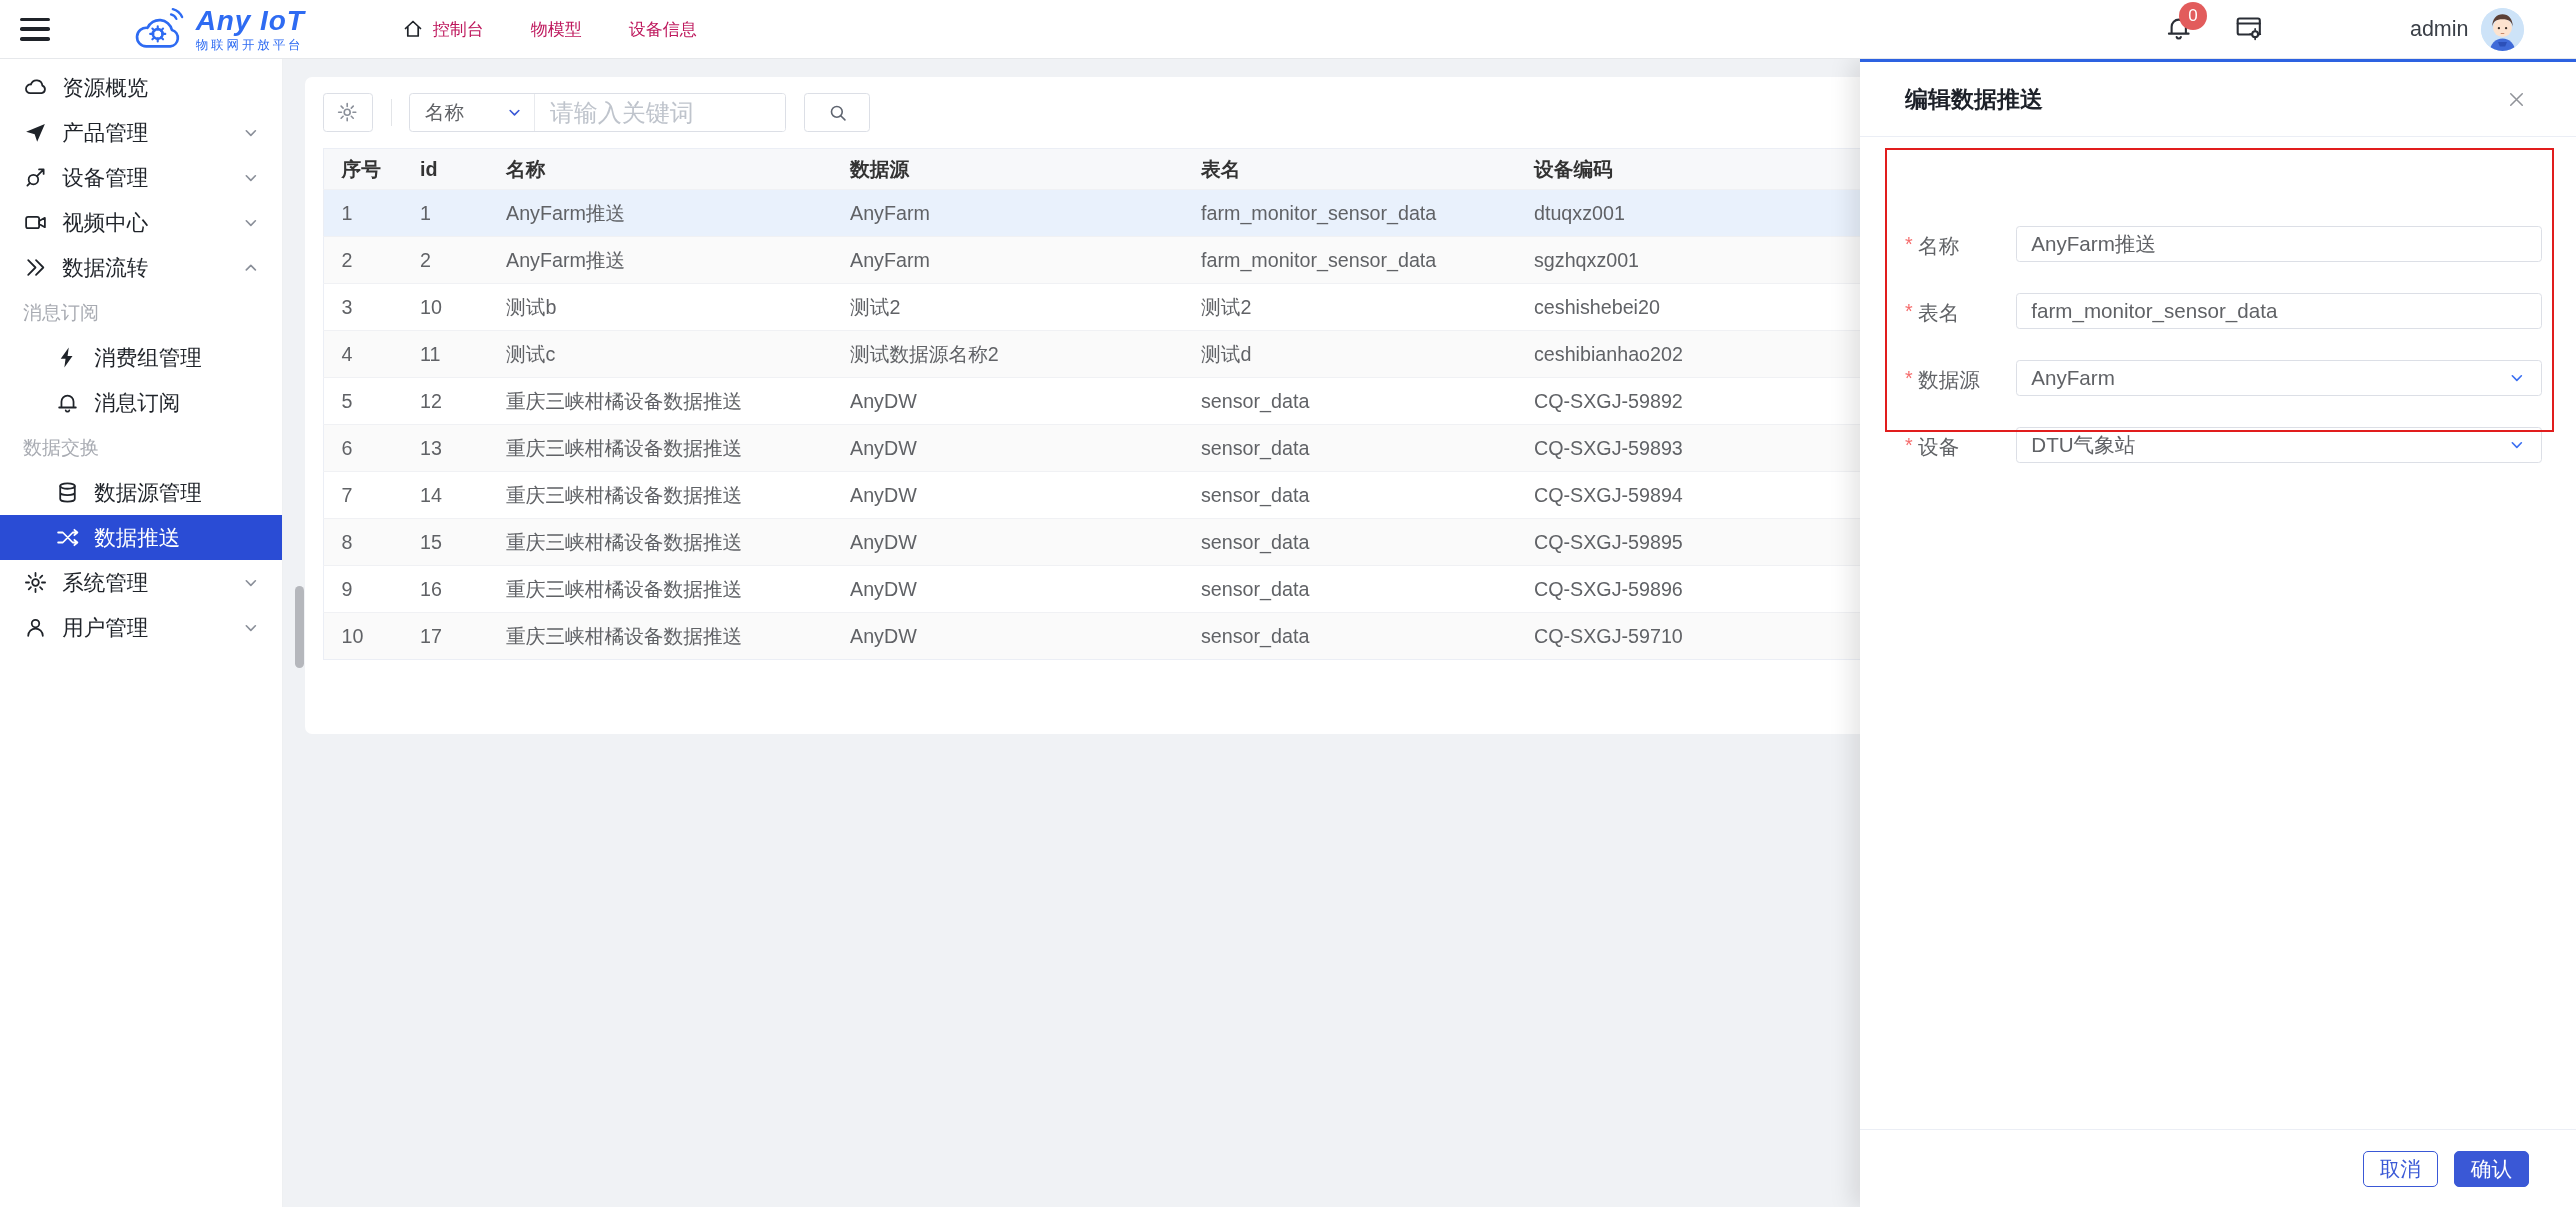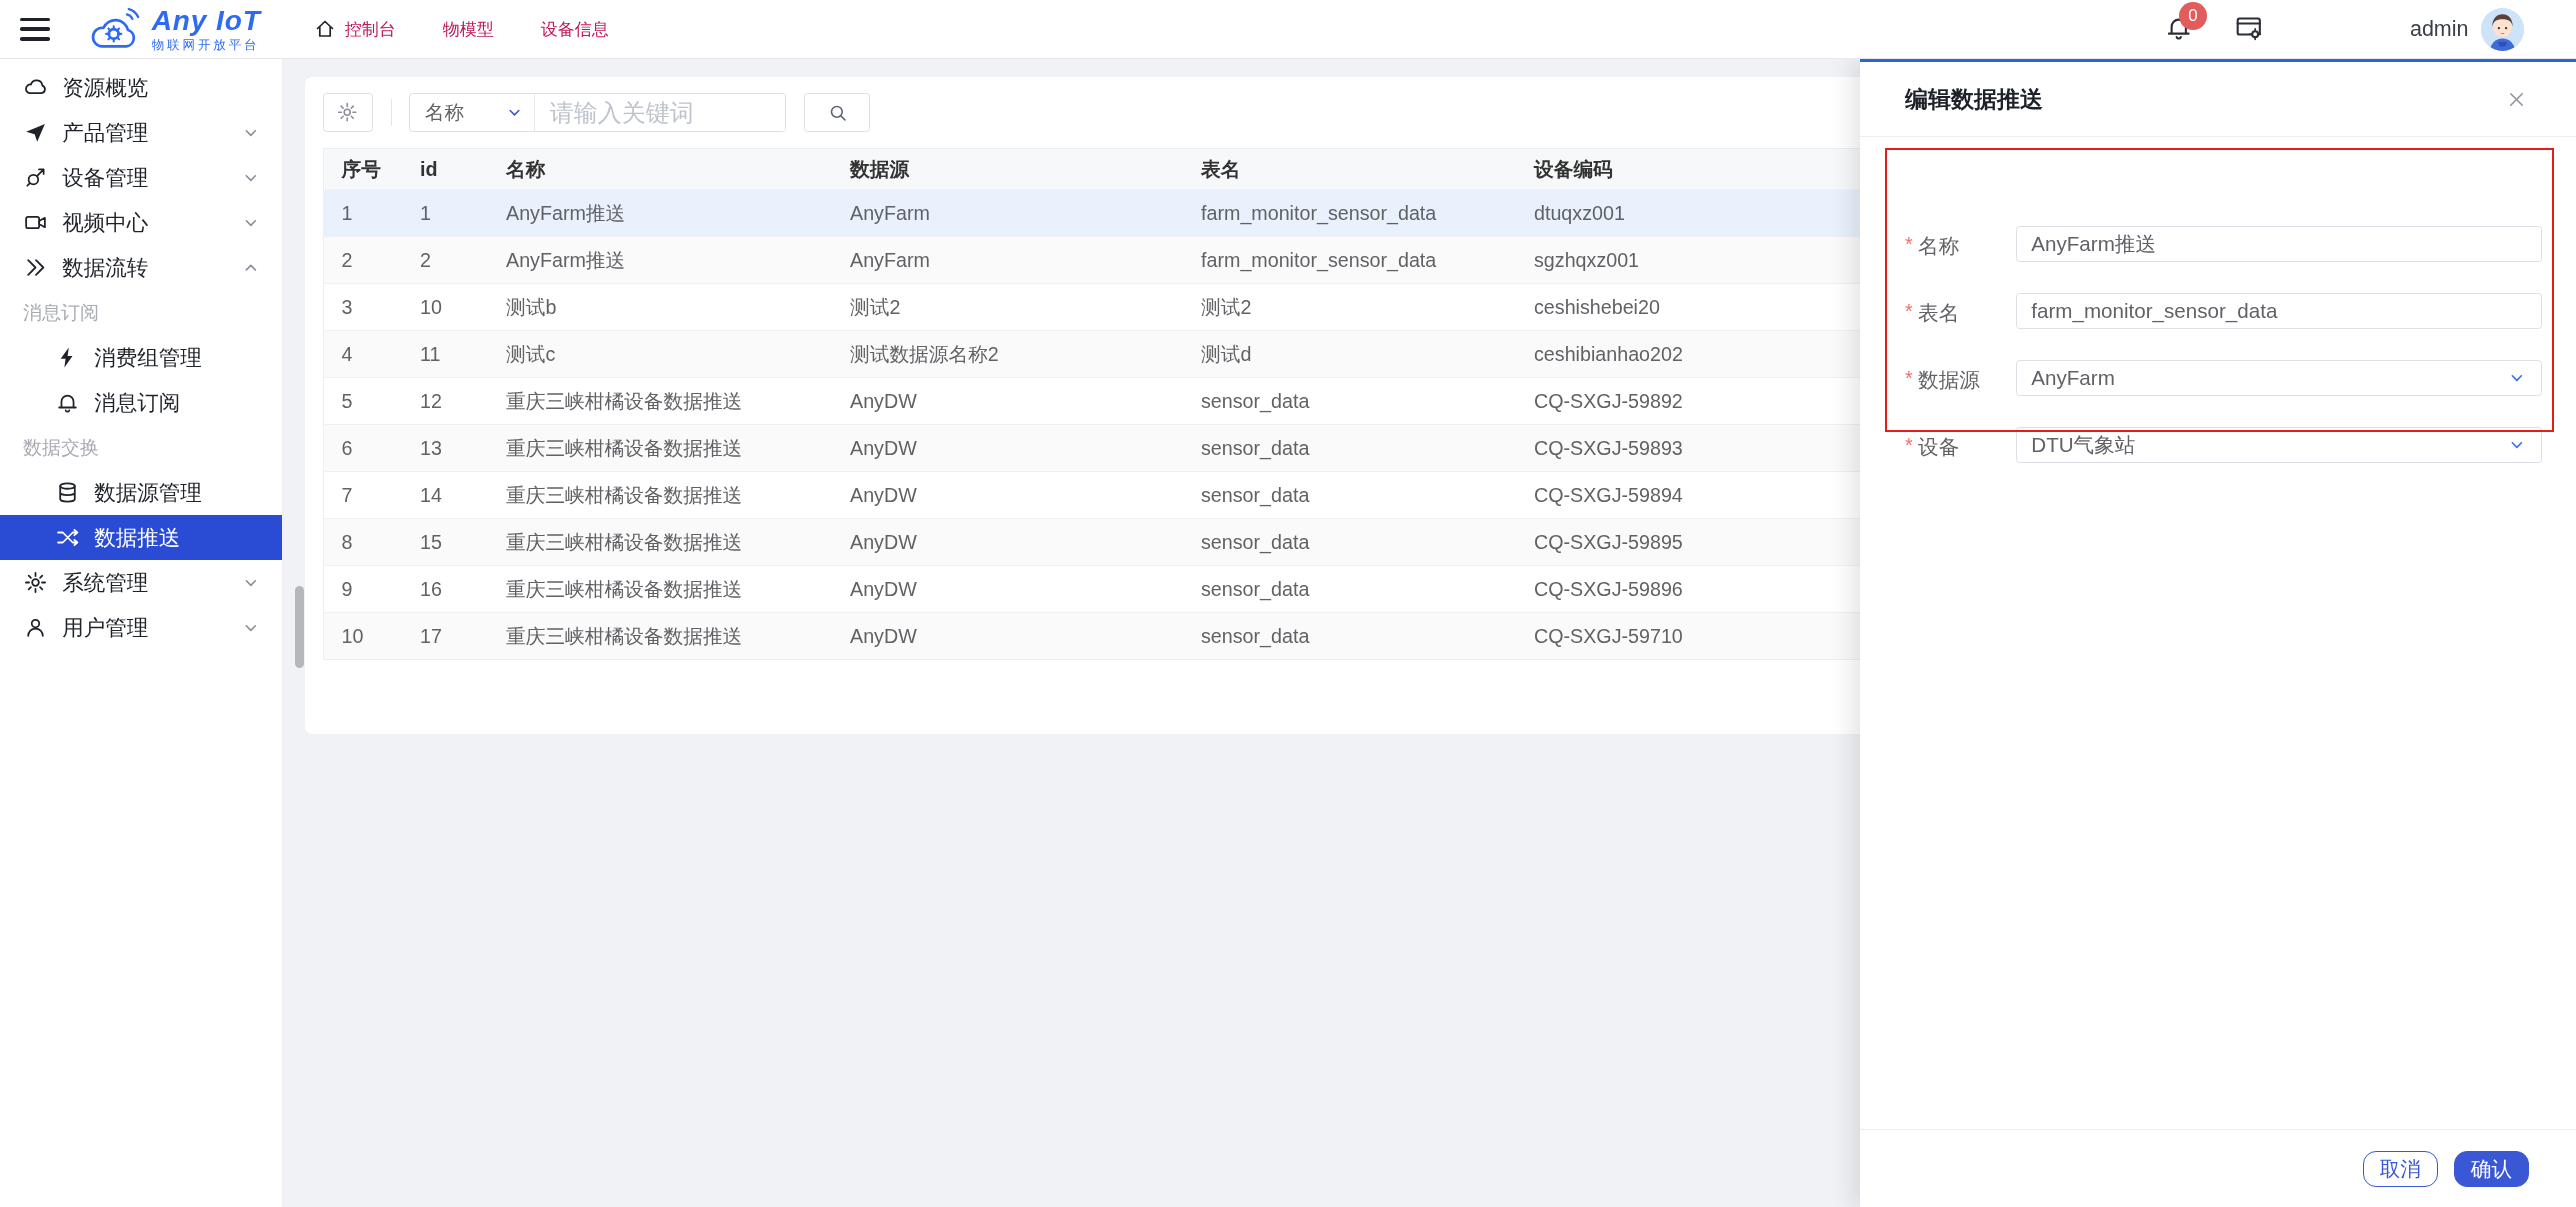--- a/index.html
+++ b/index.html
@@ -16,21 +16,21 @@
     --border:#dcdfe6;
     --border-light:#ebeef5;
     --bg:#f0f2f5;
   }
   *{box-sizing:border-box;margin:0;padding:0;}
   html,body{width:2576px;height:1208px;overflow:hidden;}
   body{font-family:"Liberation Sans","DejaVu Sans",sans-serif;background:#fff;color:var(--text-main);position:relative;}
   .icn{width:25px;height:25px;flex:0 0 auto;}
 
   
-  .header{position:absolute;left:0;top:0;width:2576px;height:59px;background:#fff;border-bottom:0.9px solid #e6e8eb;display:flex;align-items:center;z-index:30;}
+  .header{position:absolute;left:0;top:0;width:2576px;height:59px;background:#fff;border-bottom:0.9px solid #e6e8eb;display:flex;align-items:center;z-index:30;gap:44px;}
   .hamburger{width:30px;height:23px;margin-left:19.7px;display:flex;flex-direction:column;justify-content:space-between;cursor:pointer;}
   .hamburger span{display:block;height:3.1px;background:#1f2329;border-radius:1.8px;}
   .logo{display:flex;align-items:center;margin-left:38px;gap:9px;}
   .logo-text{display:flex;flex-direction:column;line-height:1;}
   .logo-title{font-size:28px;font-weight:bold;font-style:italic;color:var(--logo-blue);letter-spacing:0.9px;}
   .logo-sub{font-size:12.5px;color:var(--logo-blue);letter-spacing:2.9px;margin-top:4.5px;}
   .topnav{display:flex;align-items:center;margin-left:52px;gap:47px;}
   .topnav .nav-item{display:flex;align-items:center;gap:8px;font-size:17px;color:#be185d;cursor:pointer;}
   .topnav .icn{width:24px;height:24px;color:#1f2329;}
   .header-right{margin-left:auto;display:flex;align-items:center;padding-right:52px;gap:41px;}
@@ -86,21 +86,21 @@
   .drawer-form{position:absolute;left:0;top:75px;right:0;}
   .form-row{position:absolute;left:0;height:36px;width:100%;}
   .form-row .f-label{position:absolute;left:45px;top:0;line-height:36px;font-size:20.6px;color:var(--text-soft);}
   .form-row .f-label .req{color:#f56c6c;margin-right:5.4px;font-size:19.7px;vertical-align:1.8px;}
   .form-row .f-field{position:absolute;left:156px;top:0;width:526px;height:36px;border:0.9px solid var(--border);border-radius:3.6px;background:#fff;display:flex;align-items:center;padding:0 14.3px;font-size:20.6px;color:var(--text-soft);}
   .form-row input.f-field{outline:none;font-family:inherit;}
   .form-row .f-field.select{justify-content:space-between;cursor:pointer;}
   .form-row .f-field.select .icn{width:19.7px;height:19.7px;color:#3a6ff2;}
   .annotation-box{position:absolute;left:25px;top:86px;width:669px;height:284px;border:2.7px solid var(--annotation);pointer-events:none;z-index:5;}
   .drawer-footer{position:absolute;left:0;right:0;bottom:0;height:79px;border-top:0.9px solid var(--border-light);display:flex;align-items:center;justify-content:flex-end;padding-right:47px;gap:16px;background:#fff;}
-  .btn{height:36px;min-width:73px;border-radius:13px;font-size:20.6px;display:flex;align-items:center;justify-content:center;padding:0 16px;cursor:pointer;font-family:inherit;}
+  .btn{height:36px;min-width:73px;border-radius:5px;font-size:20.6px;display:flex;align-items:center;justify-content:center;padding:0 16px;cursor:pointer;font-family:inherit;}
   .btn-cancel{background:#fff;border:0.9px solid var(--primary);color:var(--primary);}
   .btn-confirm{background:var(--primary);border:0.9px solid var(--primary);color:#fff;}
 </style>
 </head>
 <body>
 
 <div class="header">
   <div class="hamburger">
       <span></span>
       <span></span>

